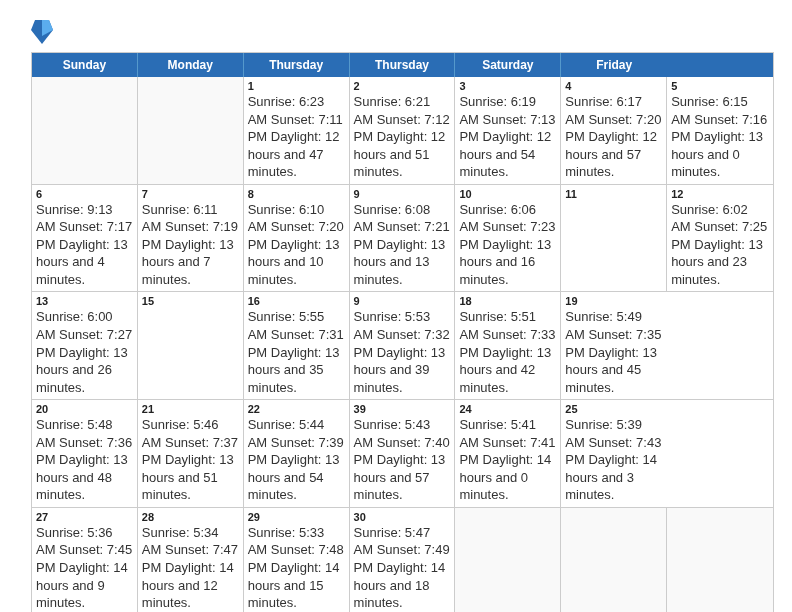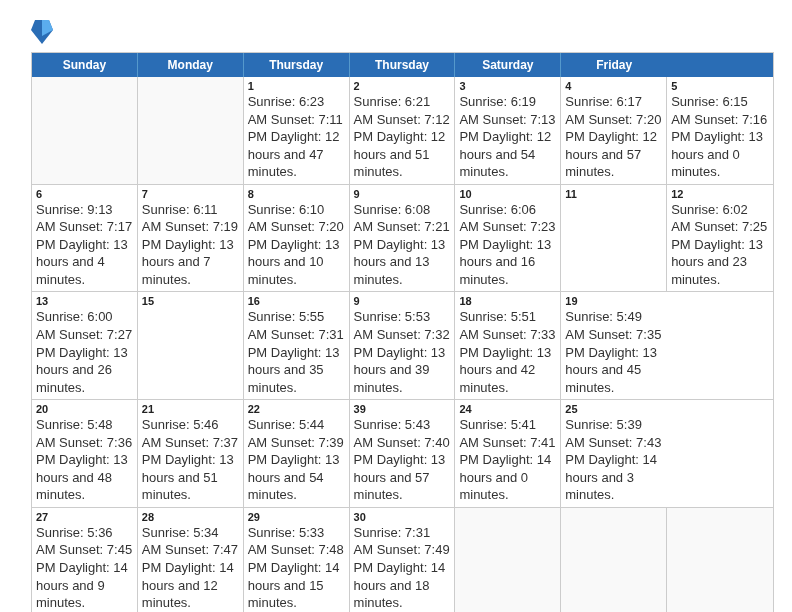--- a/index.html
+++ b/index.html
@@ -300,21 +300,21 @@
 Daylight: 14 hours and 12 minutes.</div>
           </div>
           <div class="cal-cell">
             <div class="day-num">29</div>
             <div class="cell-text">Sunrise: 5:33 AM
 Sunset: 7:48 PM
 Daylight: 14 hours and 15 minutes.</div>
           </div>
           <div class="cal-cell">
             <div class="day-num">30</div>
-            <div class="cell-text">Sunrise: 7:31 AM
+            <div class="cell-text">Sunrise: 5:47 AM
 Sunset: 7:49 PM
 Daylight: 14 hours and 18 minutes.</div>
           </div>
           <div class="cal-cell empty"></div>
           <div class="cal-cell empty"></div>
           <div class="cal-cell empty"></div>
         </div>
       </div>
   </div>
 </div>

